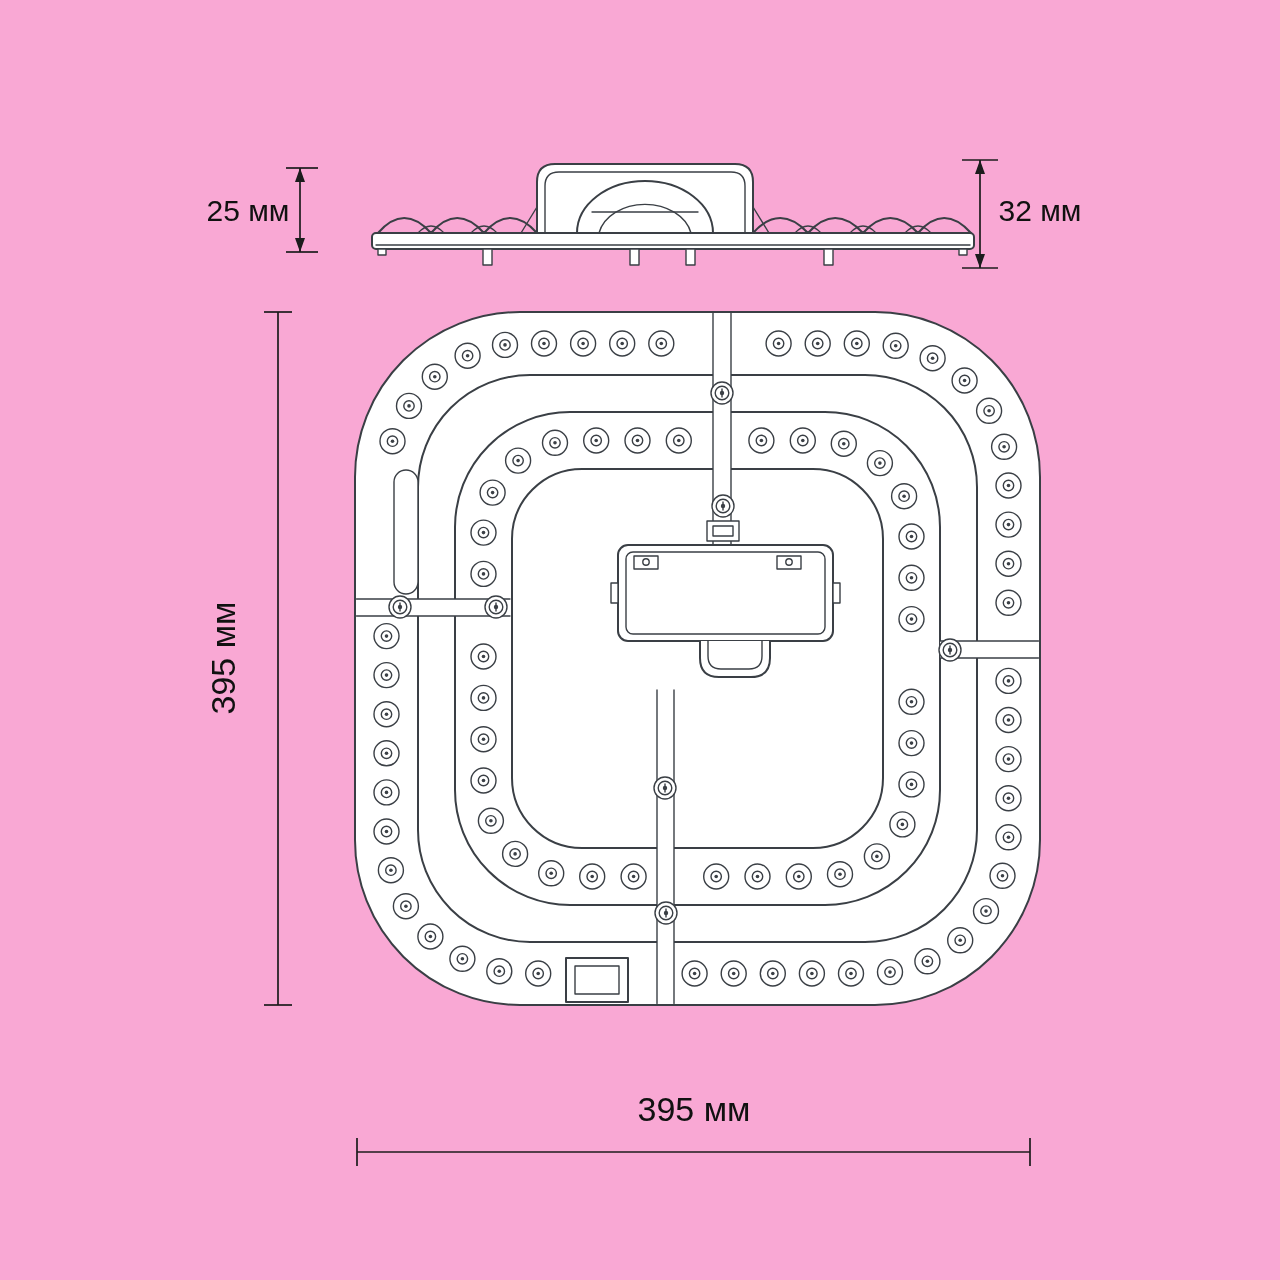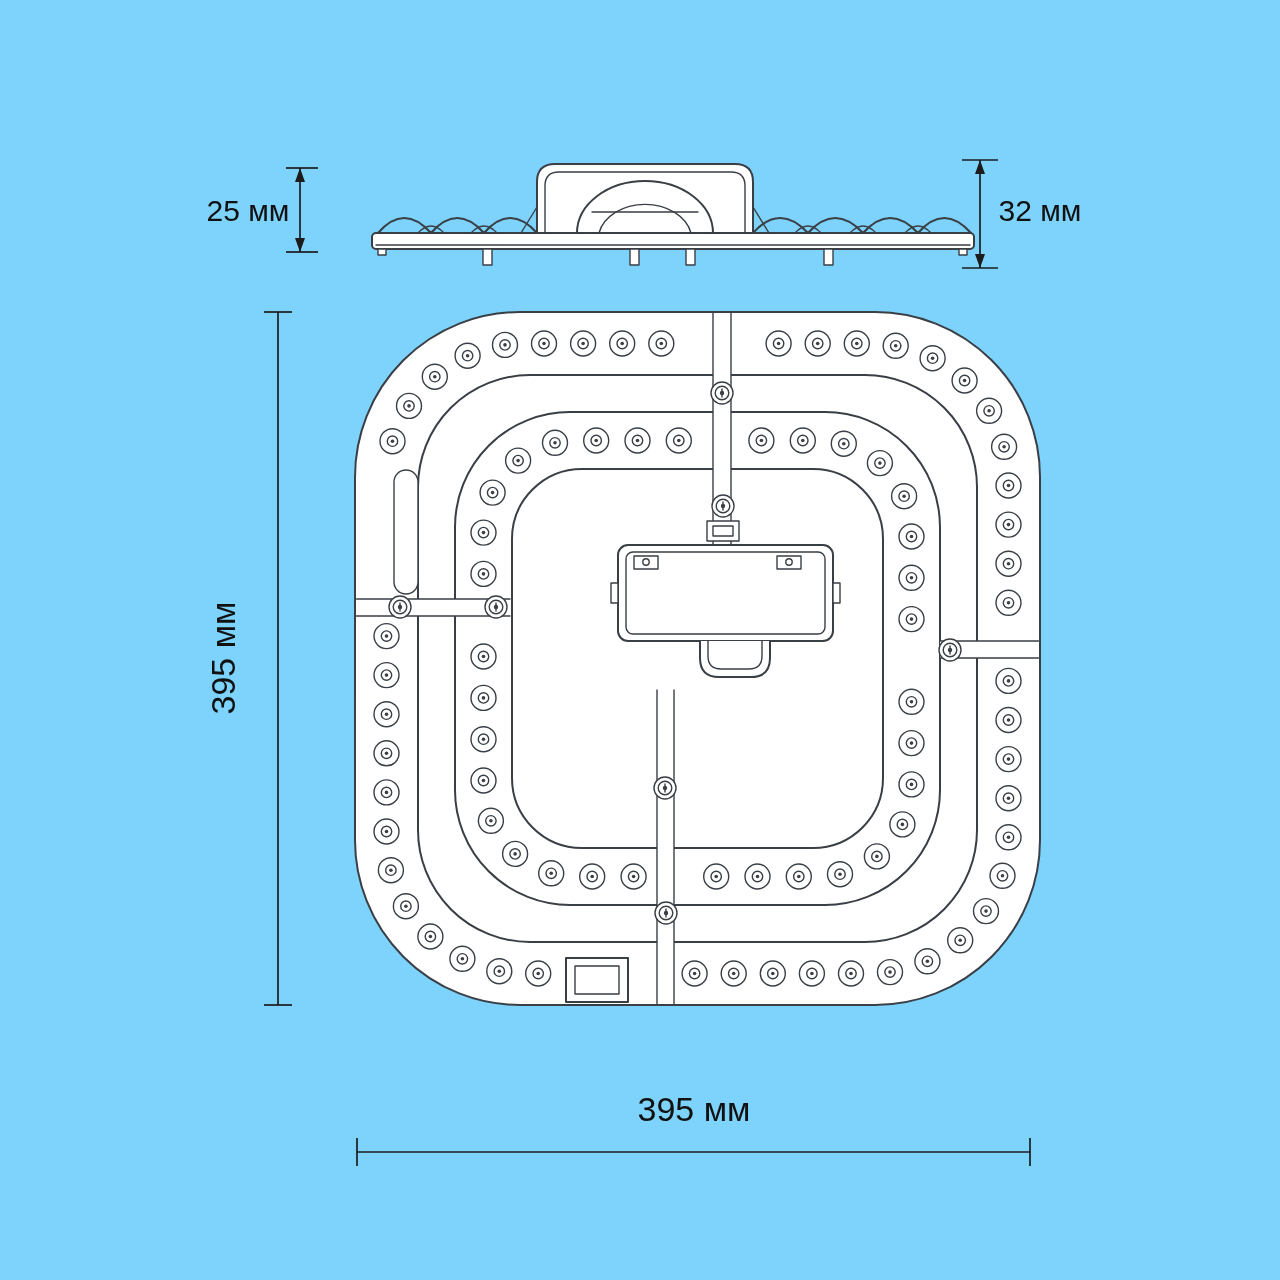--- a/index.html
+++ b/index.html
@@ -1,16 +1,16 @@
 <!DOCTYPE html>
 <html><head>
 <meta charset="utf-8">
 <style>
   html,body{margin:0;padding:0;background:#ffffff;}
-  .canvas{width:1280px;height:1280px;background:#7dd3fc;position:relative;overflow:hidden;
+  .canvas{width:1280px;height:1280px;background:#f9a8d4;position:relative;overflow:hidden;
           font-family:"Liberation Sans", sans-serif;}
   svg{display:block;}
   .line{fill:none;stroke:#3a3f45;stroke-width:2;stroke-linejoin:round;stroke-linecap:round;}
   .thin{stroke-width:1.4;}
   .white{fill:#ffffff;}
   .dot{fill:#3a3f45;stroke:none;}
   .dim{stroke:#1c1c1c;stroke-width:1.7;fill:none;stroke-linecap:butt;}
   .arrow{fill:#1c1c1c;stroke:none;}
   .dim-text{font-family:"Liberation Sans", sans-serif;font-size:34px;fill:#111111;}
   .dim-text-sm{font-family:"Liberation Sans", sans-serif;font-size:30px;fill:#111111;}

